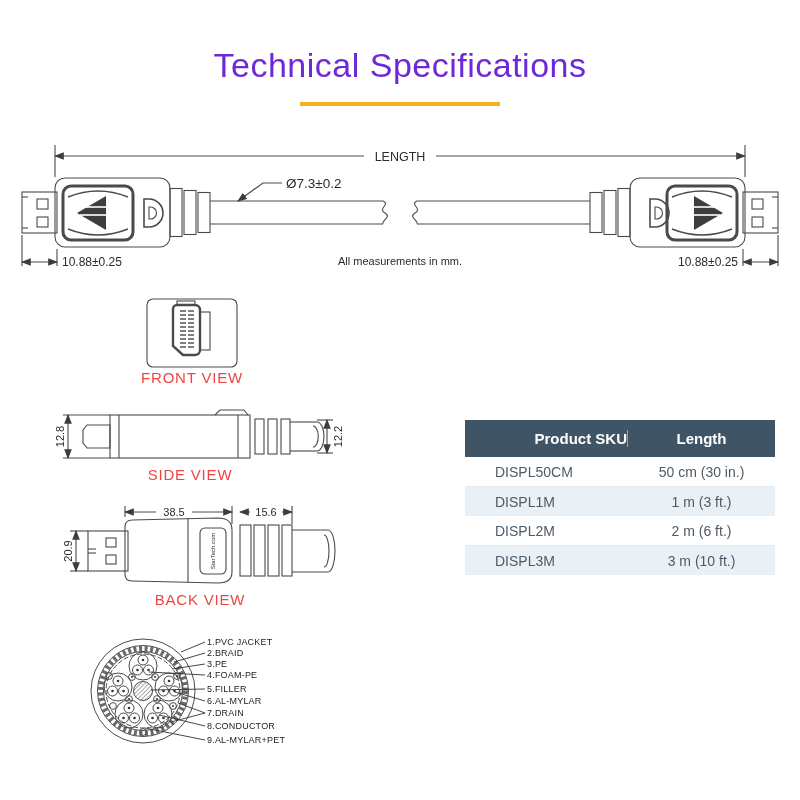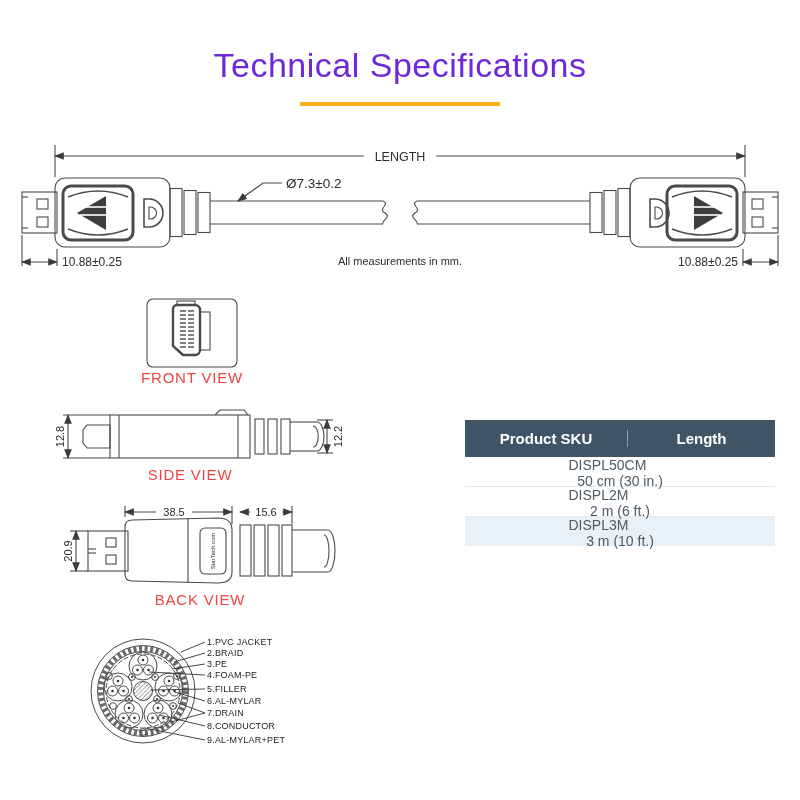--- a/index.html
+++ b/index.html
@@ -10,22 +10,22 @@
   .accent-line{position:absolute;left:300px;top:102px;width:200px;height:4px;background:#F5B21A;}
   svg{position:absolute;overflow:visible;}
   svg text{font-family:"Liberation Sans", sans-serif;fill:#2b2b2b;}
   .view-label{position:absolute;text-align:center;font-size:15px;letter-spacing:0.8px;color:#ef4444;}
   
   .spec-table{position:absolute;left:465px;top:420px;width:310px;font-size:14px;}
   .spec-table .thead{display:flex;background:#3F5566;color:#fff;font-weight:bold;font-size:15px;height:37px;align-items:center;}
   .spec-table .thead .c1{border-right:1px solid #93a1ac;}
   .spec-table .c1{width:163px;box-sizing:border-box;}
   .spec-table .c2{flex:1;text-align:center;}
-  .spec-table .thead .c1{text-align:center;}
-  .spec-table .row{display:flex;height:29px;align-items:center;color:#4E5A65;border-bottom:1px solid #e3ebf1;flex-direction:column;}
+  .spec-table .thead .c1{text-align:right;}
+  .spec-table .row{display:flex;height:29px;align-items:center;color:#4E5A65;border-bottom:1px solid #e3ebf1;}
   .spec-table .row:nth-child(odd){background:#fff;}
   .spec-table .row.alt{background:#EAF1F6;border-bottom:none;}
   .spec-table .row .c1{padding-left:30px;}
   
   .cs-label{position:absolute;left:207px;font-size:9px;color:#1c1c1c;white-space:nowrap;letter-spacing:0.2px;}
 </style>
 </head>
 <body>
 
 <div class="canvas">
@@ -225,20 +225,24 @@
 
   <div class="spec-table">
     <div class="thead">
       <div class="c1">Product SKU</div>
       <div class="c2">Length</div>
     </div>
     <div class="row">
       <div class="c1">DISPL50CM</div>
       <div class="c2">50 cm (30 in.)</div>
     </div>
+    <div class="row alt">
+      <div class="c1">DISPL1M</div>
+      <div class="c2">1 m (3 ft.)</div>
+    </div>
     <div class="row">
       <div class="c1">DISPL2M</div>
       <div class="c2">2 m (6 ft.)</div>
     </div>
     <div class="row alt">
       <div class="c1">DISPL3M</div>
       <div class="c2">3 m (10 ft.)</div>
     </div>
   </div>
 

